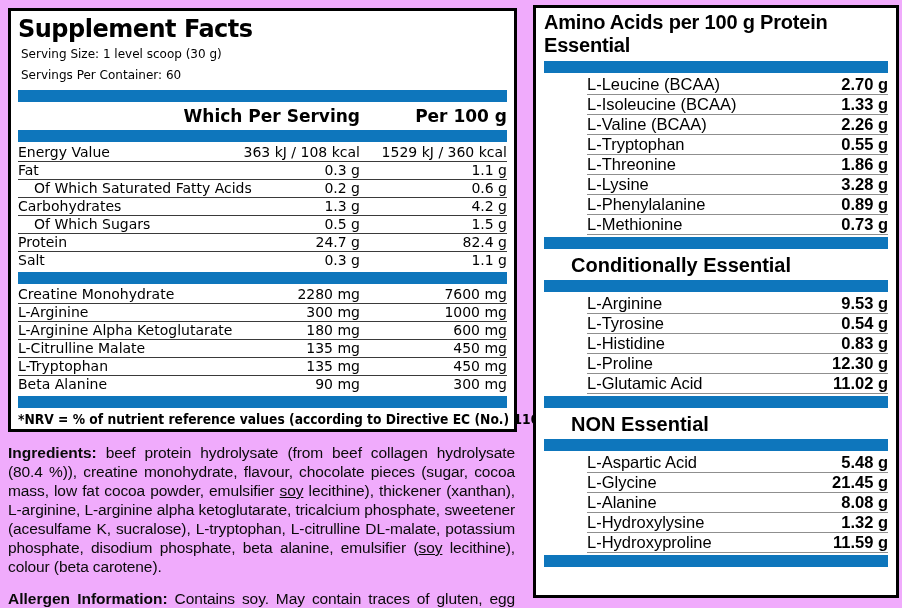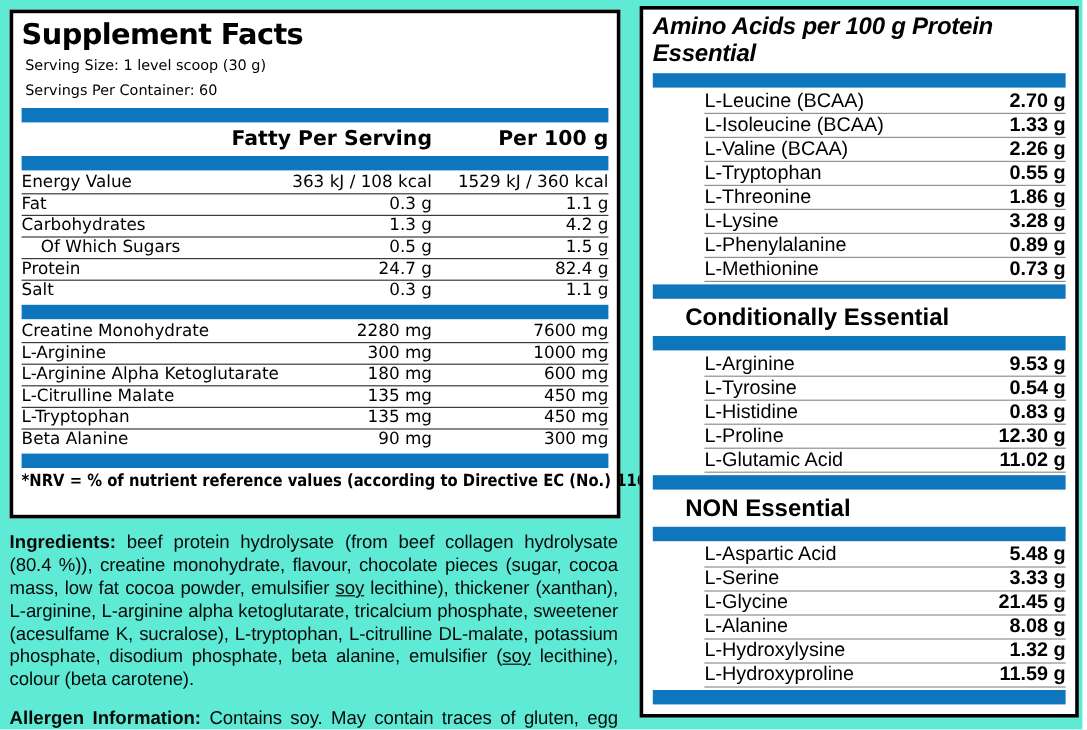--- a/index.html
+++ b/index.html
@@ -1,18 +1,18 @@
 <!DOCTYPE html>
 <html style="--accent: #0e76bc; --line-dark: #3a3a3a; --line-gray: #8f8f8f;"><head>
 <meta charset="utf-8">
 <style>
   * { margin:0; padding:0; box-sizing:border-box; }
   html,body { background:#fff; }
   #canvas {
-    position:relative; width:902px; height:608px; background:#5eead4;
+    position:relative; width:902px; height:608px; background:#f0abfc;
     font-family:"Liberation Sans", sans-serif; color:#000;
     overflow:hidden;
   }
   .panel { position:absolute; border:3px solid #000; background:#fff; }
 
   
   #left-box {
     left:8px; top:8px; width:509px; height:424px; padding:3px 7px;
     font-family:"DejaVu Sans", sans-serif;
   }
@@ -39,21 +39,21 @@
     position:absolute; left:8px; top:443px; width:507px;
     font-size:15.5px; line-height:19px; text-align:justify; color:#0a0a0a;
     letter-spacing:-0.1px;
   }
   #text-block b { letter-spacing:0; }
   .u { text-decoration:underline; }
   #allergen-par { margin-top:13px; }
 
   
   #right-box { left:533px; top:5px; width:366px; height:593px; padding:3px 8px; }
-  .rp-title { font-size:20px; font-weight:bold; line-height:23px; letter-spacing:-0.2px;font-style:italic; }
+  .rp-title { font-size:20px; font-weight:bold; line-height:23px; letter-spacing:-0.2px; }
   .r-heading { font-size:20px; font-weight:bold; line-height:24px; padding:2px 0 1px;margin-left:27px; }
   .rrow {
     display:flex; align-items:flex-start; height:20px;
     font-size:16.5px; line-height:18.5px;
     border-bottom:1.5px solid var(--line-gray);
     margin-left:43px;
   }
   .rrow .rlbl { flex:1; white-space:nowrap; }
   .rrow .rval { white-space:nowrap;font-weight:bold; }
 </style>
@@ -63,29 +63,30 @@
 <div id="canvas">
 
   <div id="left-box" class="panel">
     <div class="lp-title">Supplement Facts</div>
     <div class="lp-serving">Serving Size: 1 level scoop (30 g)</div>
     <div class="lp-serving">Servings Per Container: 60</div>
 
     <div class="bar bar-first"></div>
 
     <div class="header-row">
-      <span class="v1">Fatty Per Serving</span>
+      <span class="v1">Which Per Serving</span>
       <span class="v2">Per 100 g</span>
     </div>
 
     <div class="bar"></div>
 
     <div class="lrows" id="nutrition-rows">
         <div class="lrow"><span class="lbl">Energy Value</span><span class="v1">363 kJ / 108 kcal</span><span class="v2">1529 kJ / 360 kcal</span></div>
         <div class="lrow"><span class="lbl">Fat</span><span class="v1">0.3 g</span><span class="v2">1.1 g</span></div>
+        <div class="lrow indent"><span class="lbl">Of Which Saturated Fatty Acids</span><span class="v1">0.2 g</span><span class="v2">0.6 g</span></div>
         <div class="lrow"><span class="lbl">Carbohydrates</span><span class="v1">1.3 g</span><span class="v2">4.2 g</span></div>
         <div class="lrow indent"><span class="lbl">Of Which Sugars</span><span class="v1">0.5 g</span><span class="v2">1.5 g</span></div>
         <div class="lrow"><span class="lbl">Protein</span><span class="v1">24.7 g</span><span class="v2">82.4 g</span></div>
         <div class="lrow"><span class="lbl">Salt</span><span class="v1">0.3 g</span><span class="v2">1.1 g</span></div>
       </div>
 
     <div class="bar"></div>
 
     <div class="lrows" id="supplement-rows">
         <div class="lrow"><span class="lbl">Creatine Monohydrate</span><span class="v1">2280 mg</span><span class="v2">7600 mg</span></div>
@@ -167,24 +168,20 @@
           <span class="rval">11.02 g</span>
         </div>
         <div class="bar"></div>
         <div class="r-heading">NON Essential</div>
         <div class="bar"></div>
         <div class="rrow">
           <span class="rlbl">L-Aspartic Acid</span>
           <span class="rval">5.48 g</span>
         </div>
         <div class="rrow">
-          <span class="rlbl">L-Serine</span>
-          <span class="rval">3.33 g</span>
-        </div>
-        <div class="rrow">
           <span class="rlbl">L-Glycine</span>
           <span class="rval">21.45 g</span>
         </div>
         <div class="rrow">
           <span class="rlbl">L-Alanine</span>
           <span class="rval">8.08 g</span>
         </div>
         <div class="rrow">
           <span class="rlbl">L-Hydroxylysine</span>
           <span class="rval">1.32 g</span>

